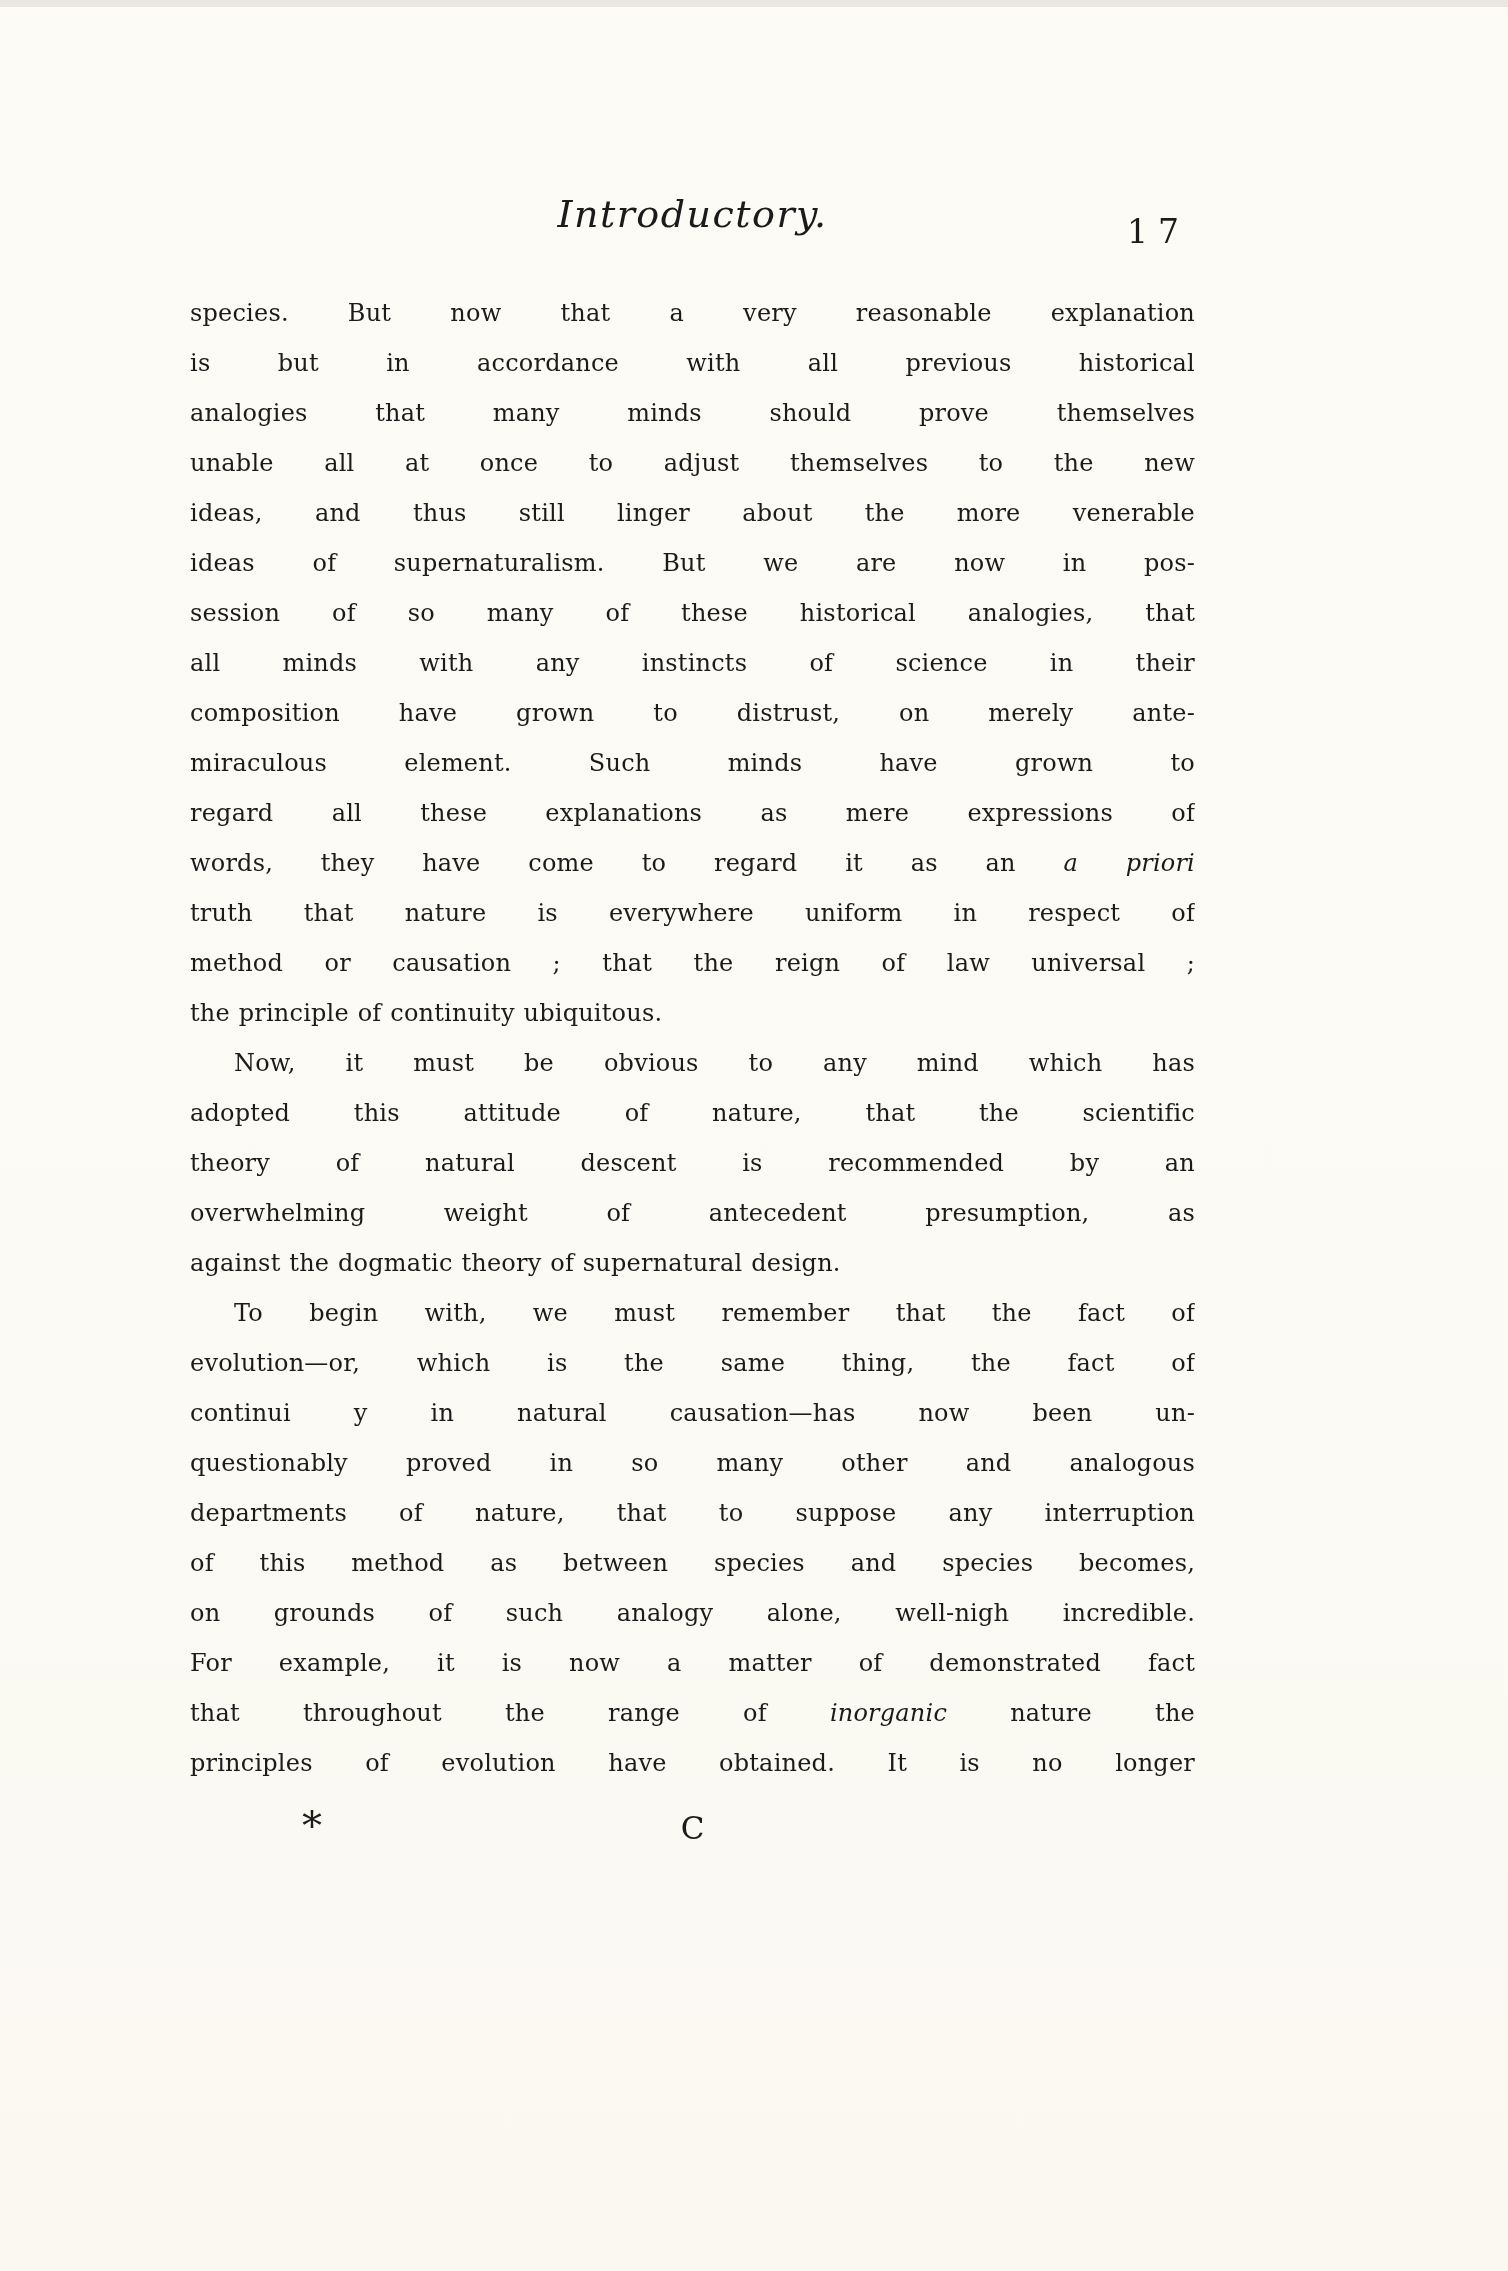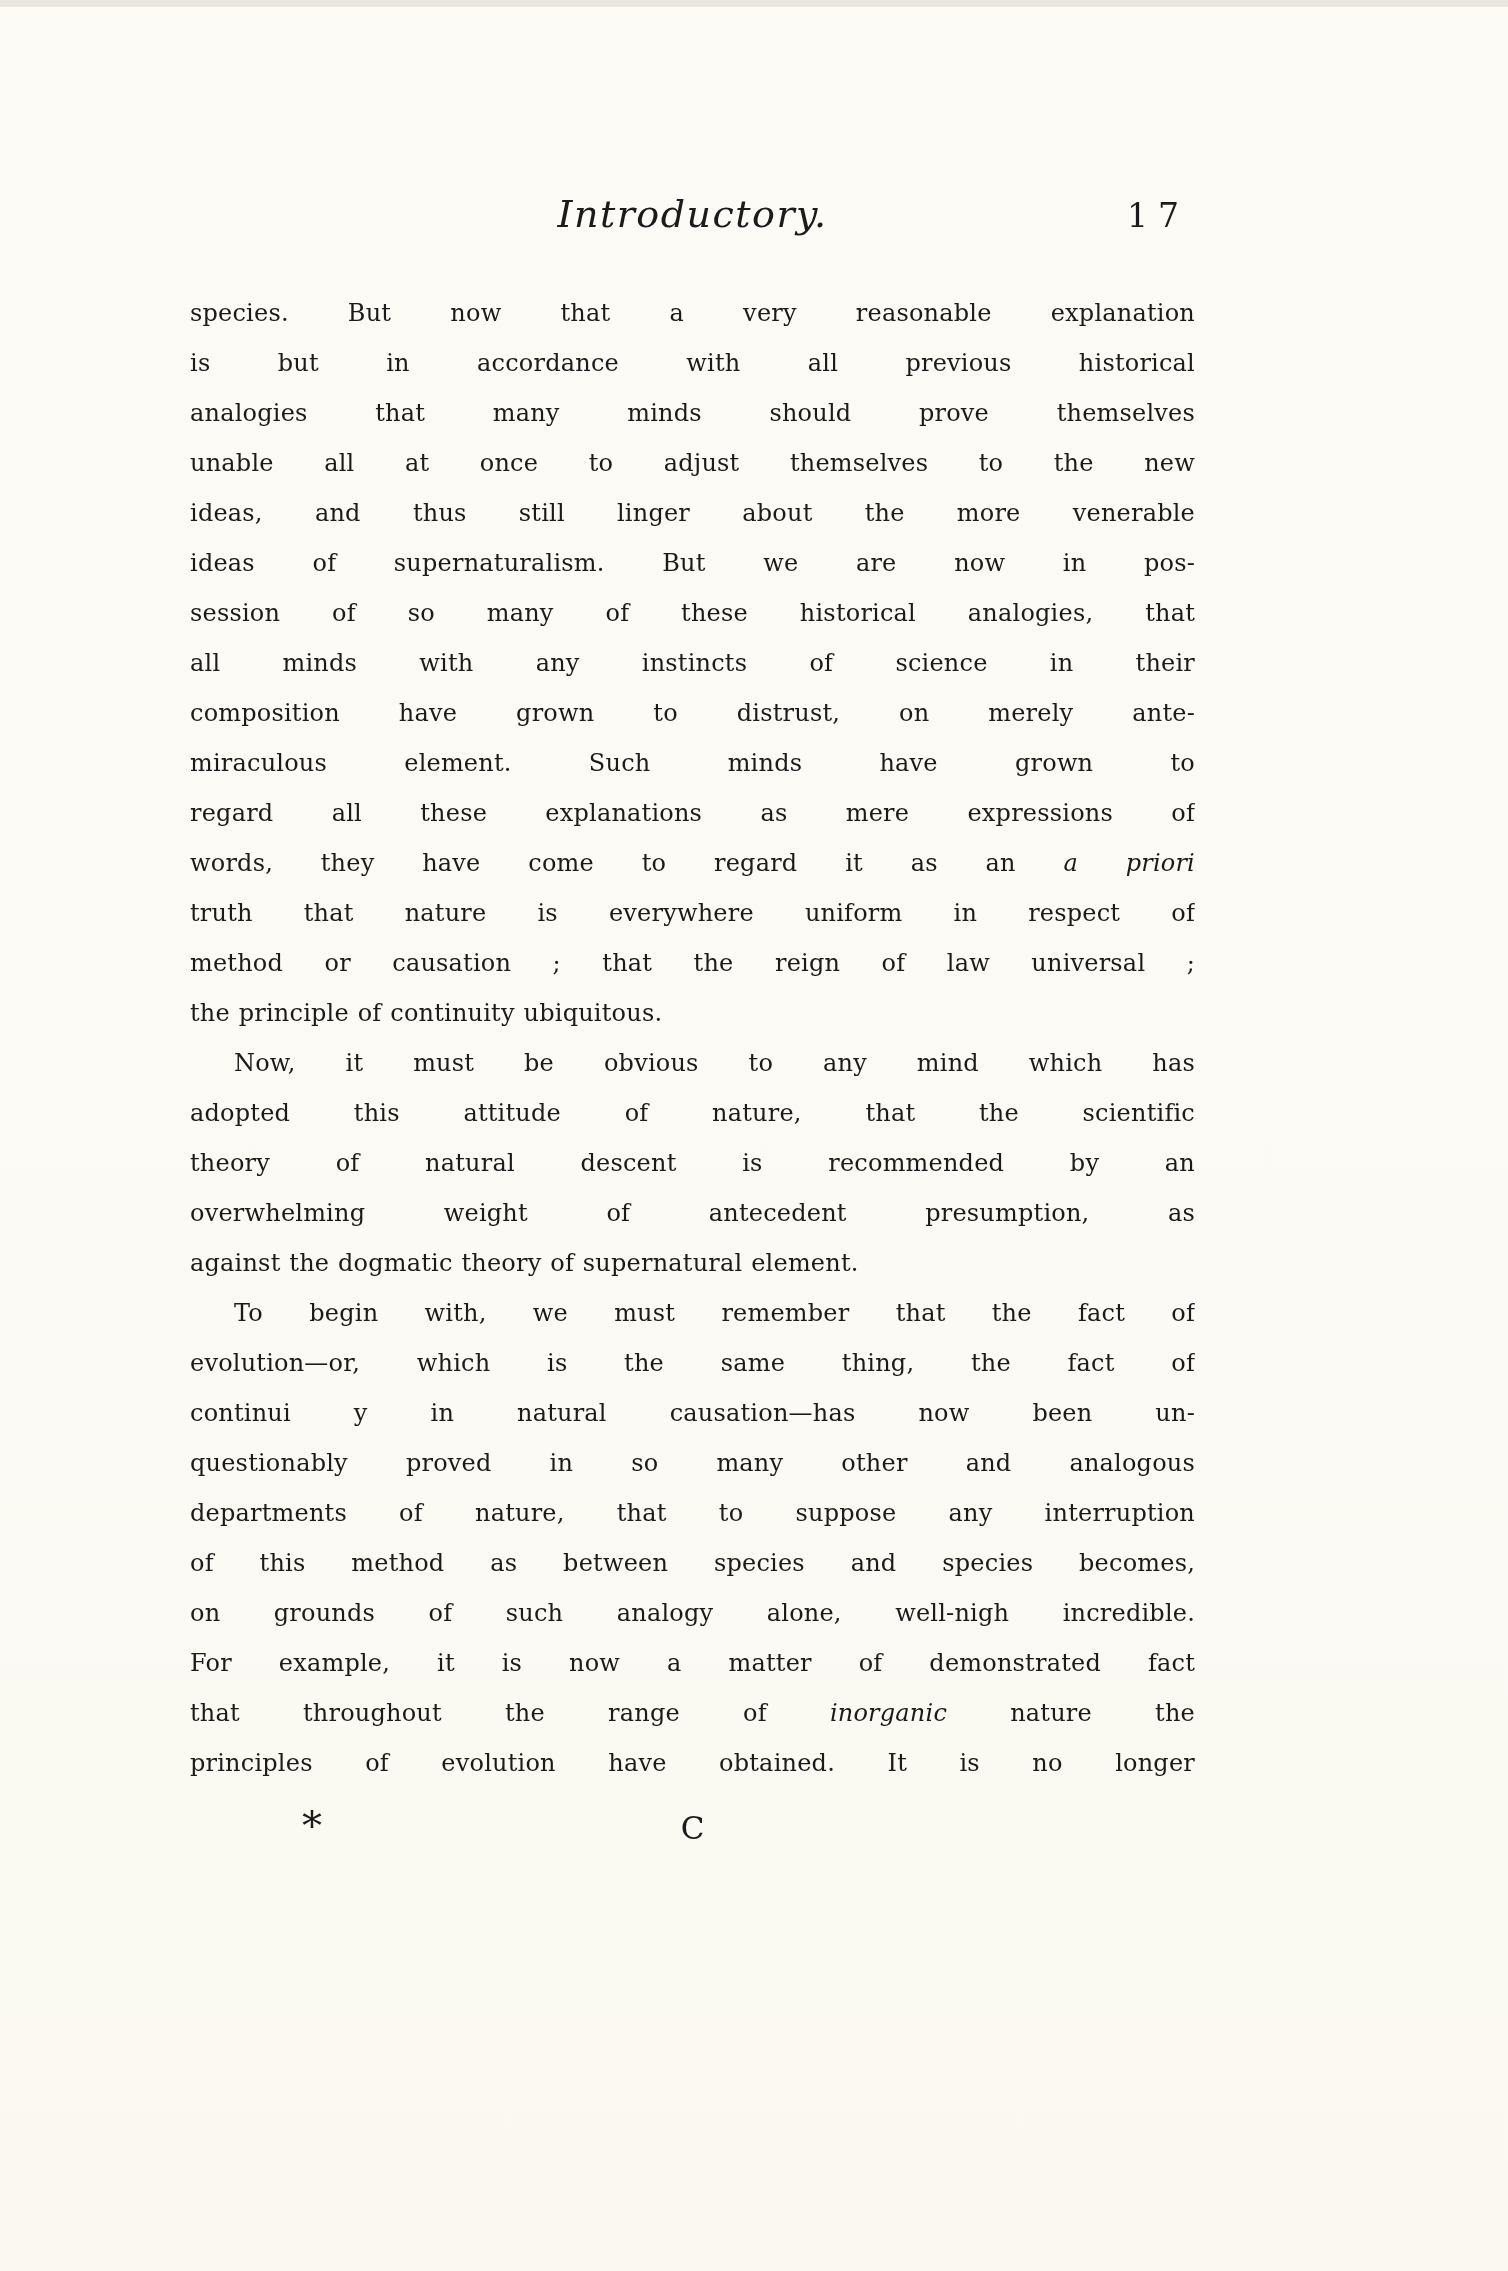--- a/index.html
+++ b/index.html
@@ -30,21 +30,21 @@
   }
   .page-title {
     text-align: center;
     font-style: italic;
     font-size: 38px;
     letter-spacing: 1.5px;
   }
   .page-number {
     position: absolute;
     right: 6px;
-    top: 4px;
+    top: 20px;
     font-size: 33px;
     letter-spacing: 10px;
     font-variant-numeric: oldstyle-nums;
   }
   .page-body {
     font-size: 24px;
     line-height: 50px;
   }
   .line {
     text-align: justify;
@@ -108,21 +108,21 @@
           <div class="line"><span>words, they have come to regard it as an </span><i>a priori</i></div>
           <div class="line"><span>truth that nature is everywhere uniform in respect of</span></div>
           <div class="line"><span>method or causation ; that the reign of law universal ;</span></div>
           <div class="line last"><span>the principle of continuity ubiquitous.</span></div>
         </div>
         <div class="paragraph indent">
           <div class="line"><span>Now, it must be obvious to any mind which has</span></div>
           <div class="line"><span>adopted this attitude of nature, that the scientific</span></div>
           <div class="line"><span>theory of natural descent is recommended by an</span></div>
           <div class="line"><span>overwhelming weight of antecedent presumption, as</span></div>
-          <div class="line last"><span>against the dogmatic theory of supernatural element.</span></div>
+          <div class="line last"><span>against the dogmatic theory of supernatural design.</span></div>
         </div>
         <div class="paragraph indent">
           <div class="line"><span>To begin with, we must remember that the fact of</span></div>
           <div class="line"><span>evolution—or, which is the same thing, the fact of</span></div>
           <div class="line"><span>continui y in natural causation—has now been un-</span></div>
           <div class="line"><span>questionably proved in so many other and analogous</span></div>
           <div class="line"><span>departments of nature, that to suppose any interruption</span></div>
           <div class="line"><span>of this method as between species and species becomes,</span></div>
           <div class="line"><span>on grounds of such analogy alone, well-nigh incredible.</span></div>
           <div class="line"><span>For example, it is now a matter of demonstrated fact</span></div>

